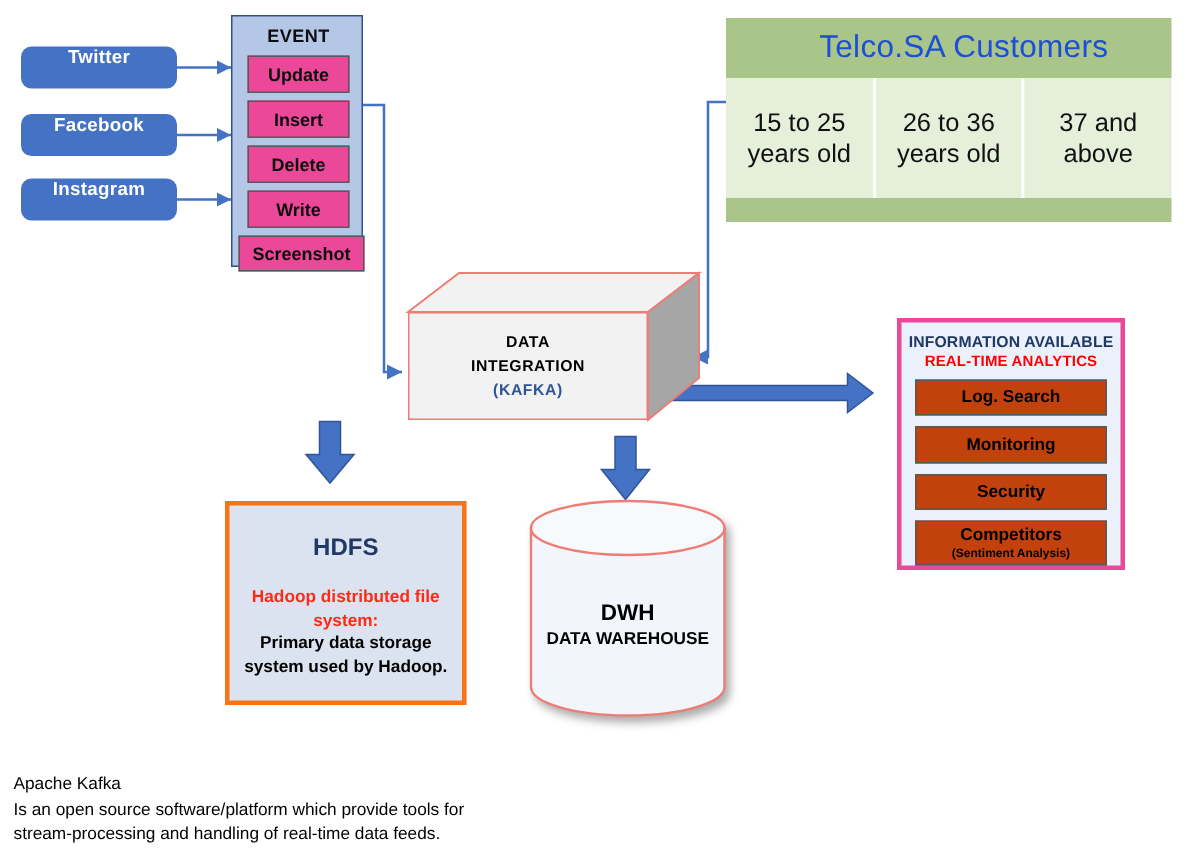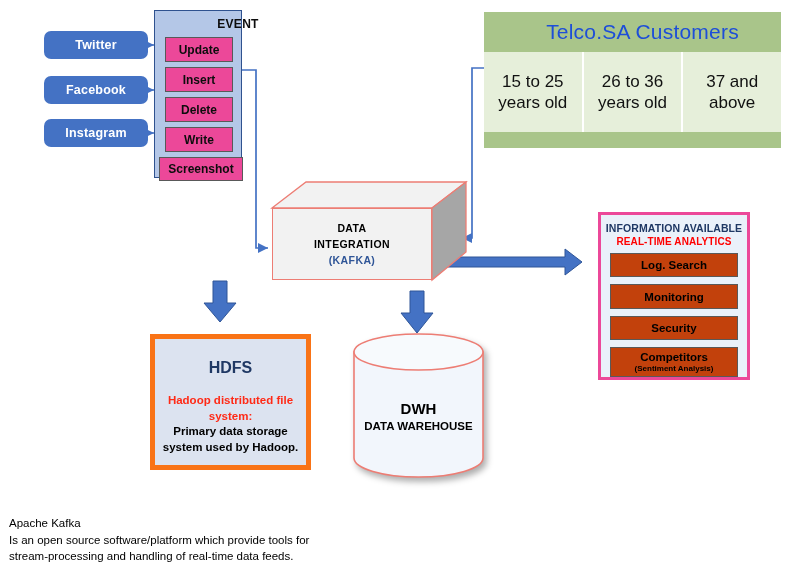--- a/index.html
+++ b/index.html
@@ -13,33 +13,32 @@
   #stage{position:absolute;left:0;top:0;width:800px;height:575px;}
   .abs{position:absolute;box-sizing:border-box;}
 
   
   .source-pill{
     background:#4472C4;
     border-radius:7px;
     color:#ffffff;
     font-weight:bold;
     font-size:12.5px;
-    display:flex;align-items:center;justify-content:center;
+    display:flex;justify-content:center;
     letter-spacing:.2px;
-    margin-left:30px;
   }
 
   
   .event-panel{
     background:#B4C7E7;
     border:1.5px solid #2F528F;
   }
   .event-title{
     color:#0d0d0d;font-weight:bold;font-size:12px;
-    text-align:center;letter-spacing:.3px;margin-left:39px;
+    text-align:center;letter-spacing:.3px;
   }
   .event-item{
     background:#ec4899;
     border:1.5px solid #595959;
     color:#0d0d0d;font-weight:bold;font-size:12px;
     display:flex;align-items:center;justify-content:center;
   }
 
   
   .telco-header{
@@ -72,21 +71,21 @@
   }
   .kafka-line{
     font-size:10.5px;font-weight:bold;color:#000000;letter-spacing:.4px;
     line-height:1.55;
   }
   .kafka-blue{color:#2F5597;}
 
   
   .hdfs-box{
     background:#DCE3F0;
-    border:5px solid #f97316;
+    border:3px solid #f97316;
     display:flex;flex-direction:column;align-items:center;
     text-align:center;
   }
   .hdfs-title{color:#1F3864;font-weight:bold;font-size:16px;}
   .hdfs-red{color:#FF2A16;font-weight:bold;font-size:11.5px;line-height:1.35;}
   .hdfs-black{color:#000000;font-weight:bold;font-size:11.5px;line-height:1.35;}
 
   
   .cyl-wrap{filter:drop-shadow(3px 4px 3px rgba(0,0,0,.32));}
   .dwh-label{

